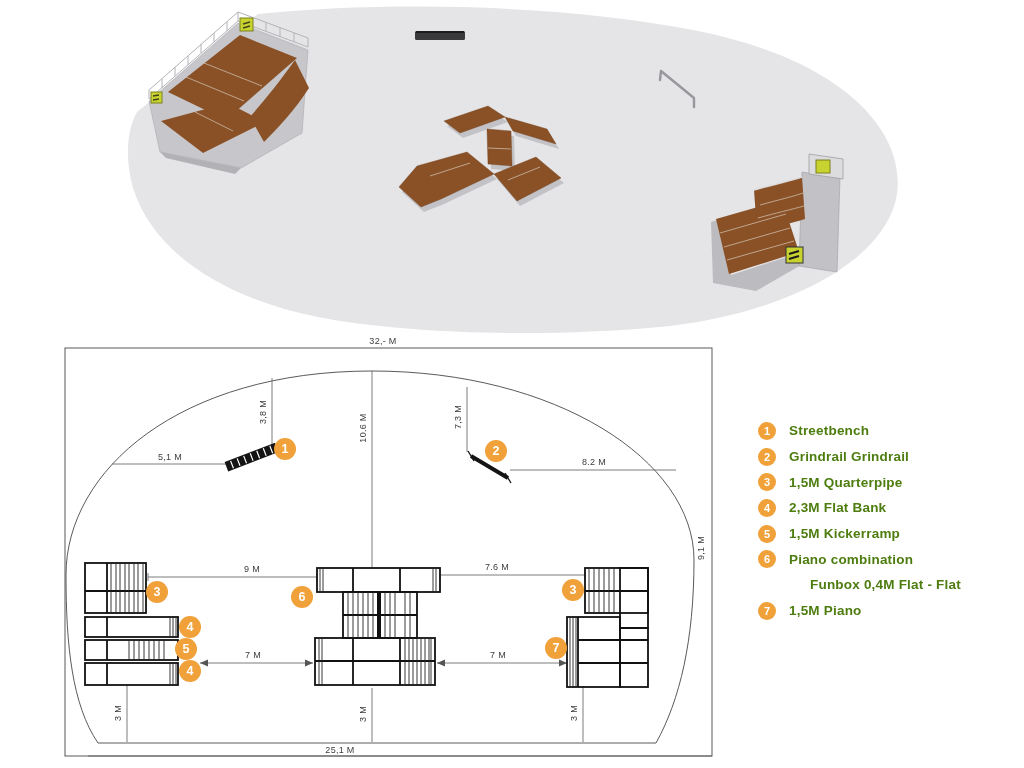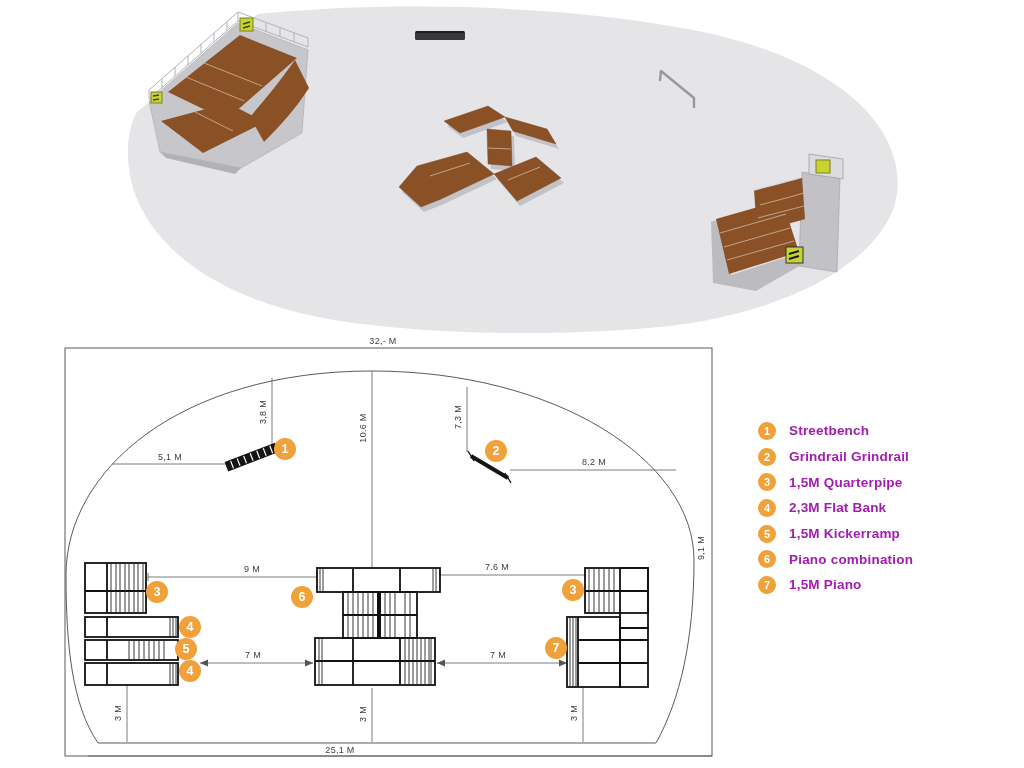--- a/index.html
+++ b/index.html
@@ -18,21 +18,21 @@
     position:absolute;left:758px;top:418px;display:grid;
     grid-auto-rows:25.7px;align-items:center;z-index:5;
   }
   .lrow{display:flex;align-items:center;gap:13px;}
   .lrow.sub{padding-left:52px;}
   .lnum{
     flex:0 0 18px;width:18px;height:18px;border-radius:50%;
     background:#f0a139;color:#fff;font-weight:bold;font-size:11px;
     line-height:18px;text-align:center;
   }
-  .llabel{font-weight:bold;font-size:13.5px;color:#a21caf;letter-spacing:.2px;white-space:nowrap;}
+  .llabel{font-weight:bold;font-size:13.5px;color:#4d7c0f;letter-spacing:.2px;white-space:nowrap;}
 </style>
 </head>
 <body>
 
 <svg id="scene" width="1024" height="768" viewBox="0 0 1024 768">
 
   <g>
     <path d="M137,112 L258,14 C400,0 575,6 698,31 C838,59 906,128 897,194
          C887,260 788,312 670,326 C538,339 400,333 318,317
          C218,297 152,249 133,188 C124,156 128,127 137,112 Z" fill="#e5e5e7"></path>
@@ -216,17 +216,20 @@
     <span class="llabel">2,3M Flat Bank</span>
   </div>
   <div class="lrow">
     <span class="lnum">5</span>
     <span class="llabel">1,5M Kickerramp</span>
   </div>
   <div class="lrow">
     <span class="lnum">6</span>
     <span class="llabel">Piano combination</span>
   </div>
+  <div class="lrow sub">
+    <span class="llabel">Funbox 0,4M Flat - Flat</span>
+  </div>
   <div class="lrow">
     <span class="lnum">7</span>
     <span class="llabel">1,5M Piano</span>
   </div>
 </div>
 
 </body></html>

